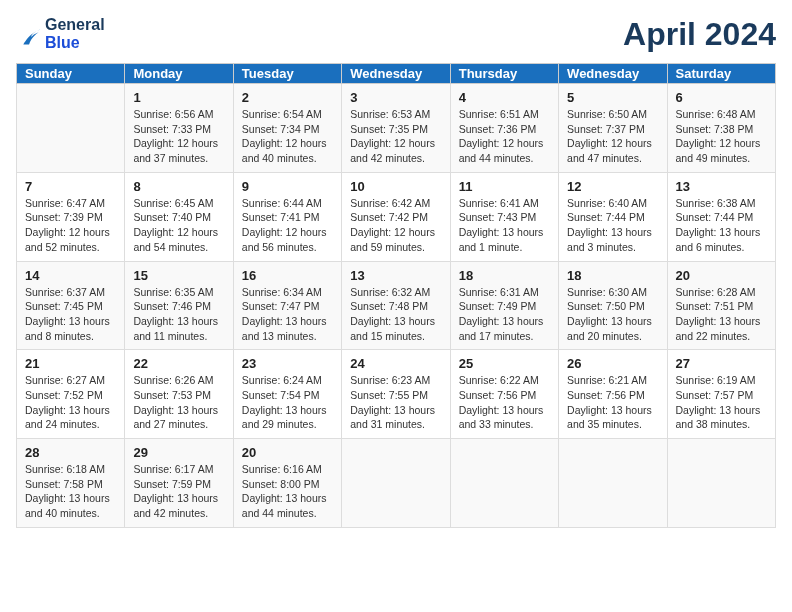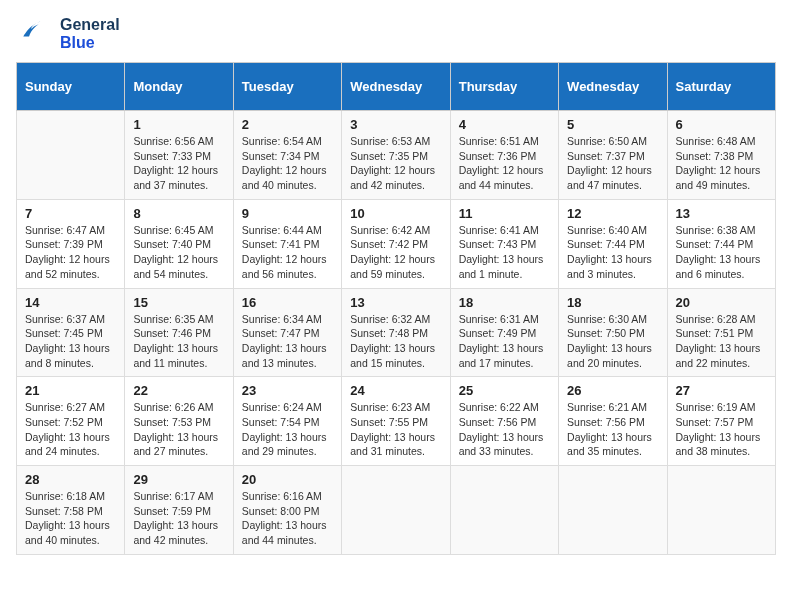--- a/index.html
+++ b/index.html
@@ -11,22 +11,22 @@
       padding: 16px;
     }
     .header-area {
       display: flex;
       justify-content: space-between;
       align-items: flex-start;
       margin-bottom: 10px;
     }
     .logo {
       display: flex;
-      align-items: flex-start;
-      gap: 16px;
+      align-items: flex-end;
+      gap: 1px;
     }
     .logo-bird {
       width: 28px;
       height: 28px;
     }
     .title-area {
       text-align: right;
     }
     .main-title {
       font-size: 32px;
@@ -39,21 +39,21 @@
     }
     .calendar {
       width: 100%;
       border-collapse: collapse;
       font-size: 11px;
     }
     .calendar th {
       background-color: #1a6fbe;
       color: #fff;
       text-align: left;
-      padding: 16px 8px;
+      padding: 2px 8px;
       font-size: 13px;
       font-weight: bold;
       border: 1px solid #ccc;
     }
     .calendar td {
       vertical-align: top;
       padding: 6px 8px;
       border: 1px solid #ddd;
       min-height: 80px;
       width: 108px;
@@ -87,20 +87,21 @@
   <div class="logo">
     <svg class="logo-bird" viewBox="0 0 30 30" xmlns="http://www.w3.org/2000/svg">
       <path d="M8 22 C8 22 14 10 26 6 C26 6 18 8 16 14 C20 10 24 9 24 9 C24 9 16 14 14 22 Z" fill="#1a6fbe"></path>
     </svg>
     <div>
       <div style="font-size:16px;font-weight:bold;color:#1a3a5c;">General</div>
       <div style="font-size:16px;font-weight:bold;color:#1d4ed8;">Blue</div>
     </div>
   </div>
   <div class="title-area">
+    <div class="main-title">April 2024</div>
   </div>
 </div>
 
 <table class="calendar">
   <thead>
     <tr>
     <th>Sunday</th>
         <th>Monday</th>
         <th>Tuesday</th>
         <th>Wednesday</th>

